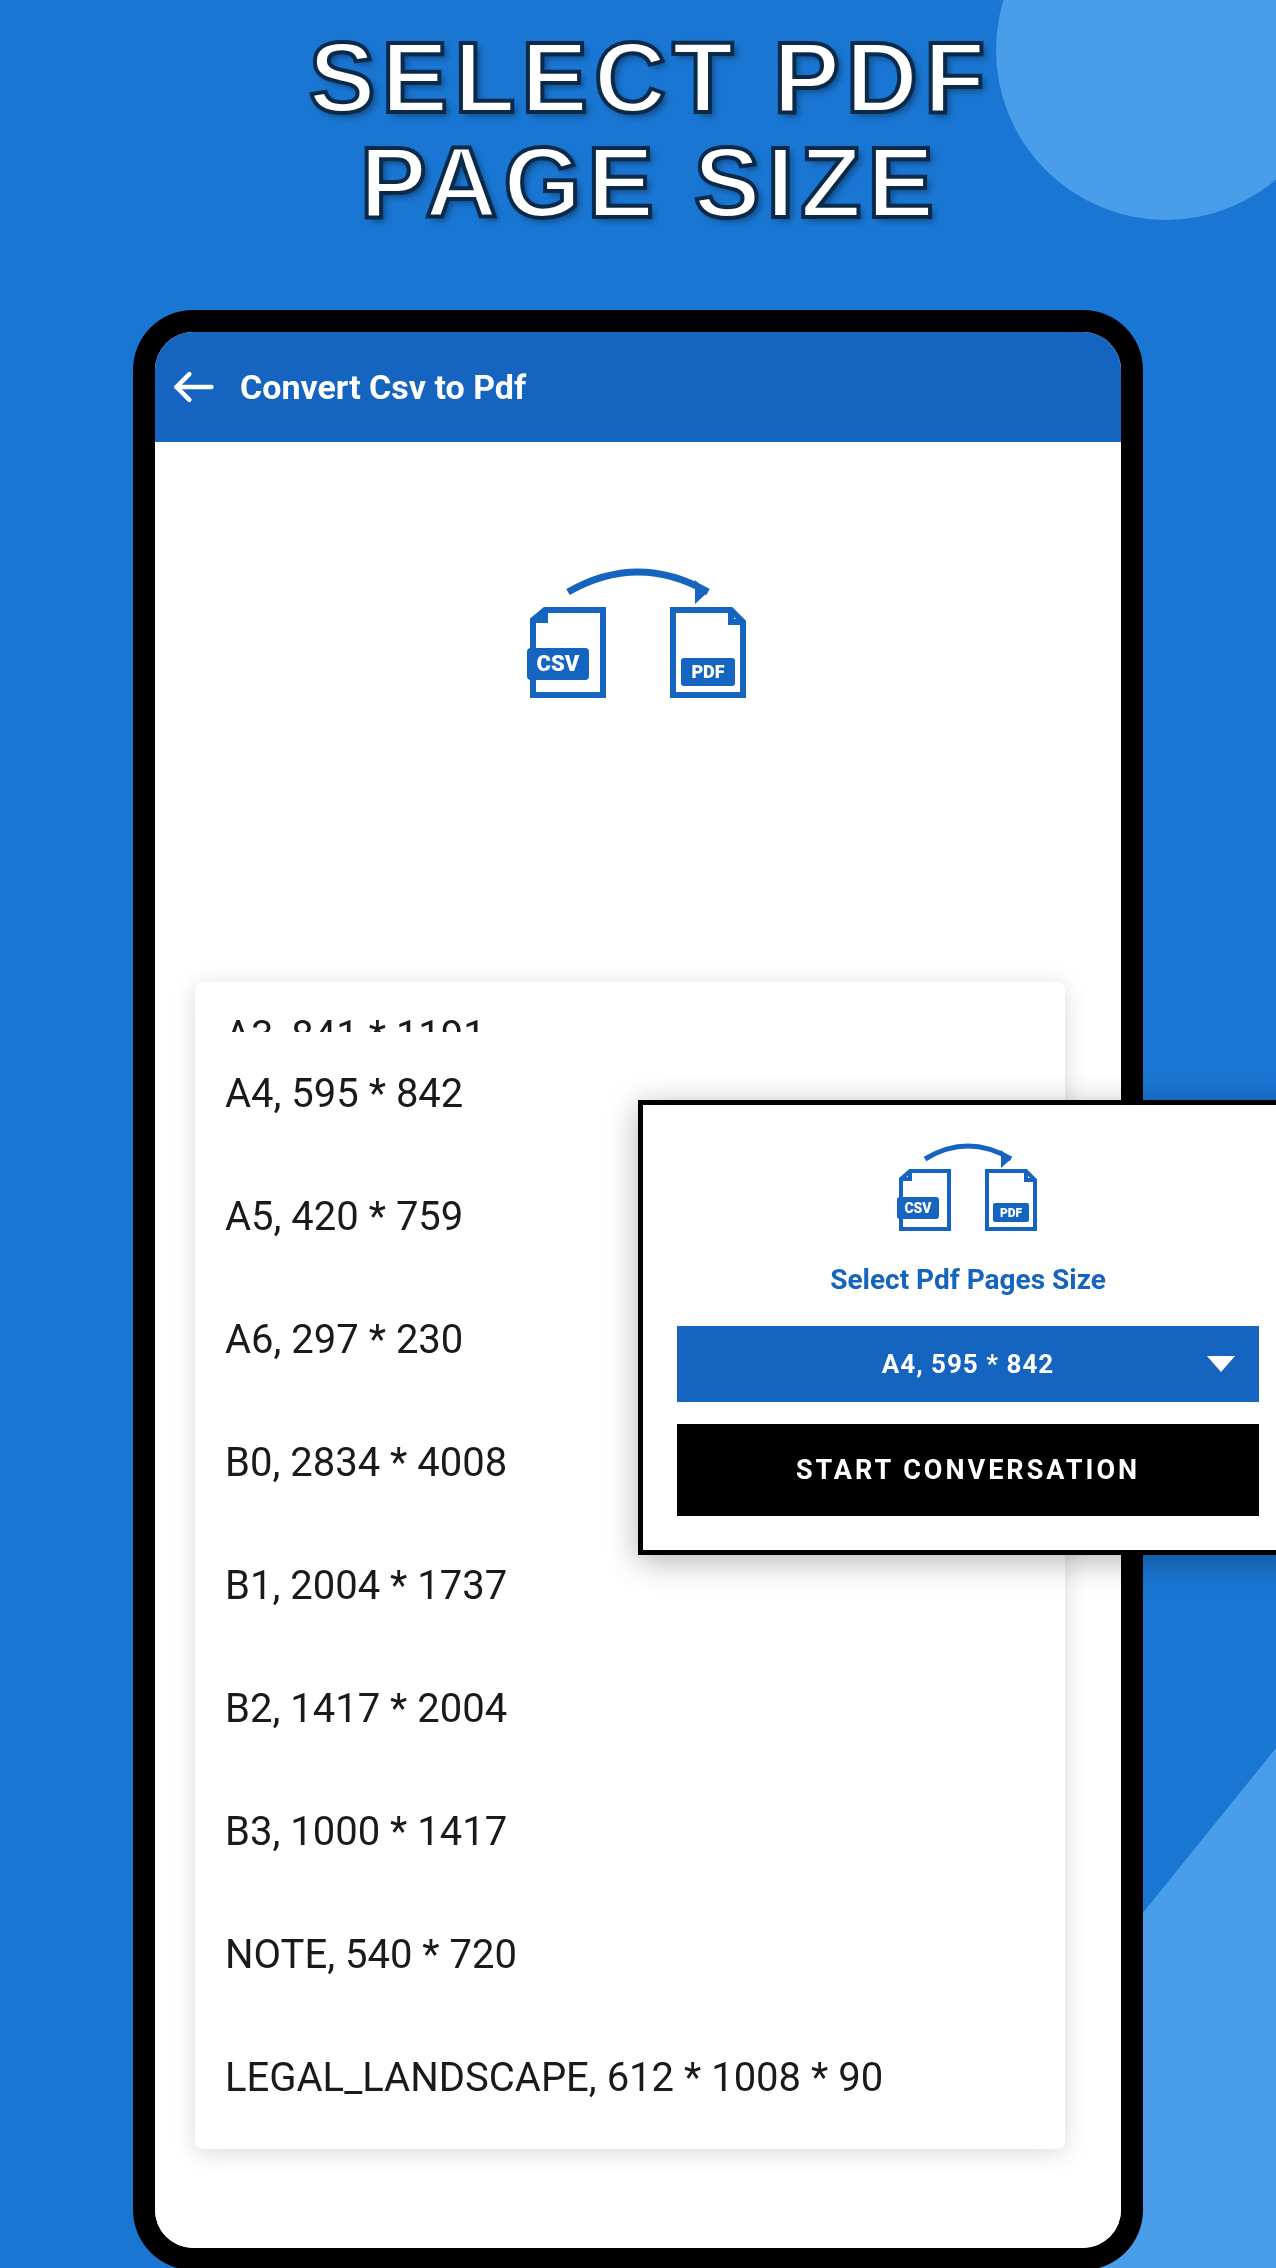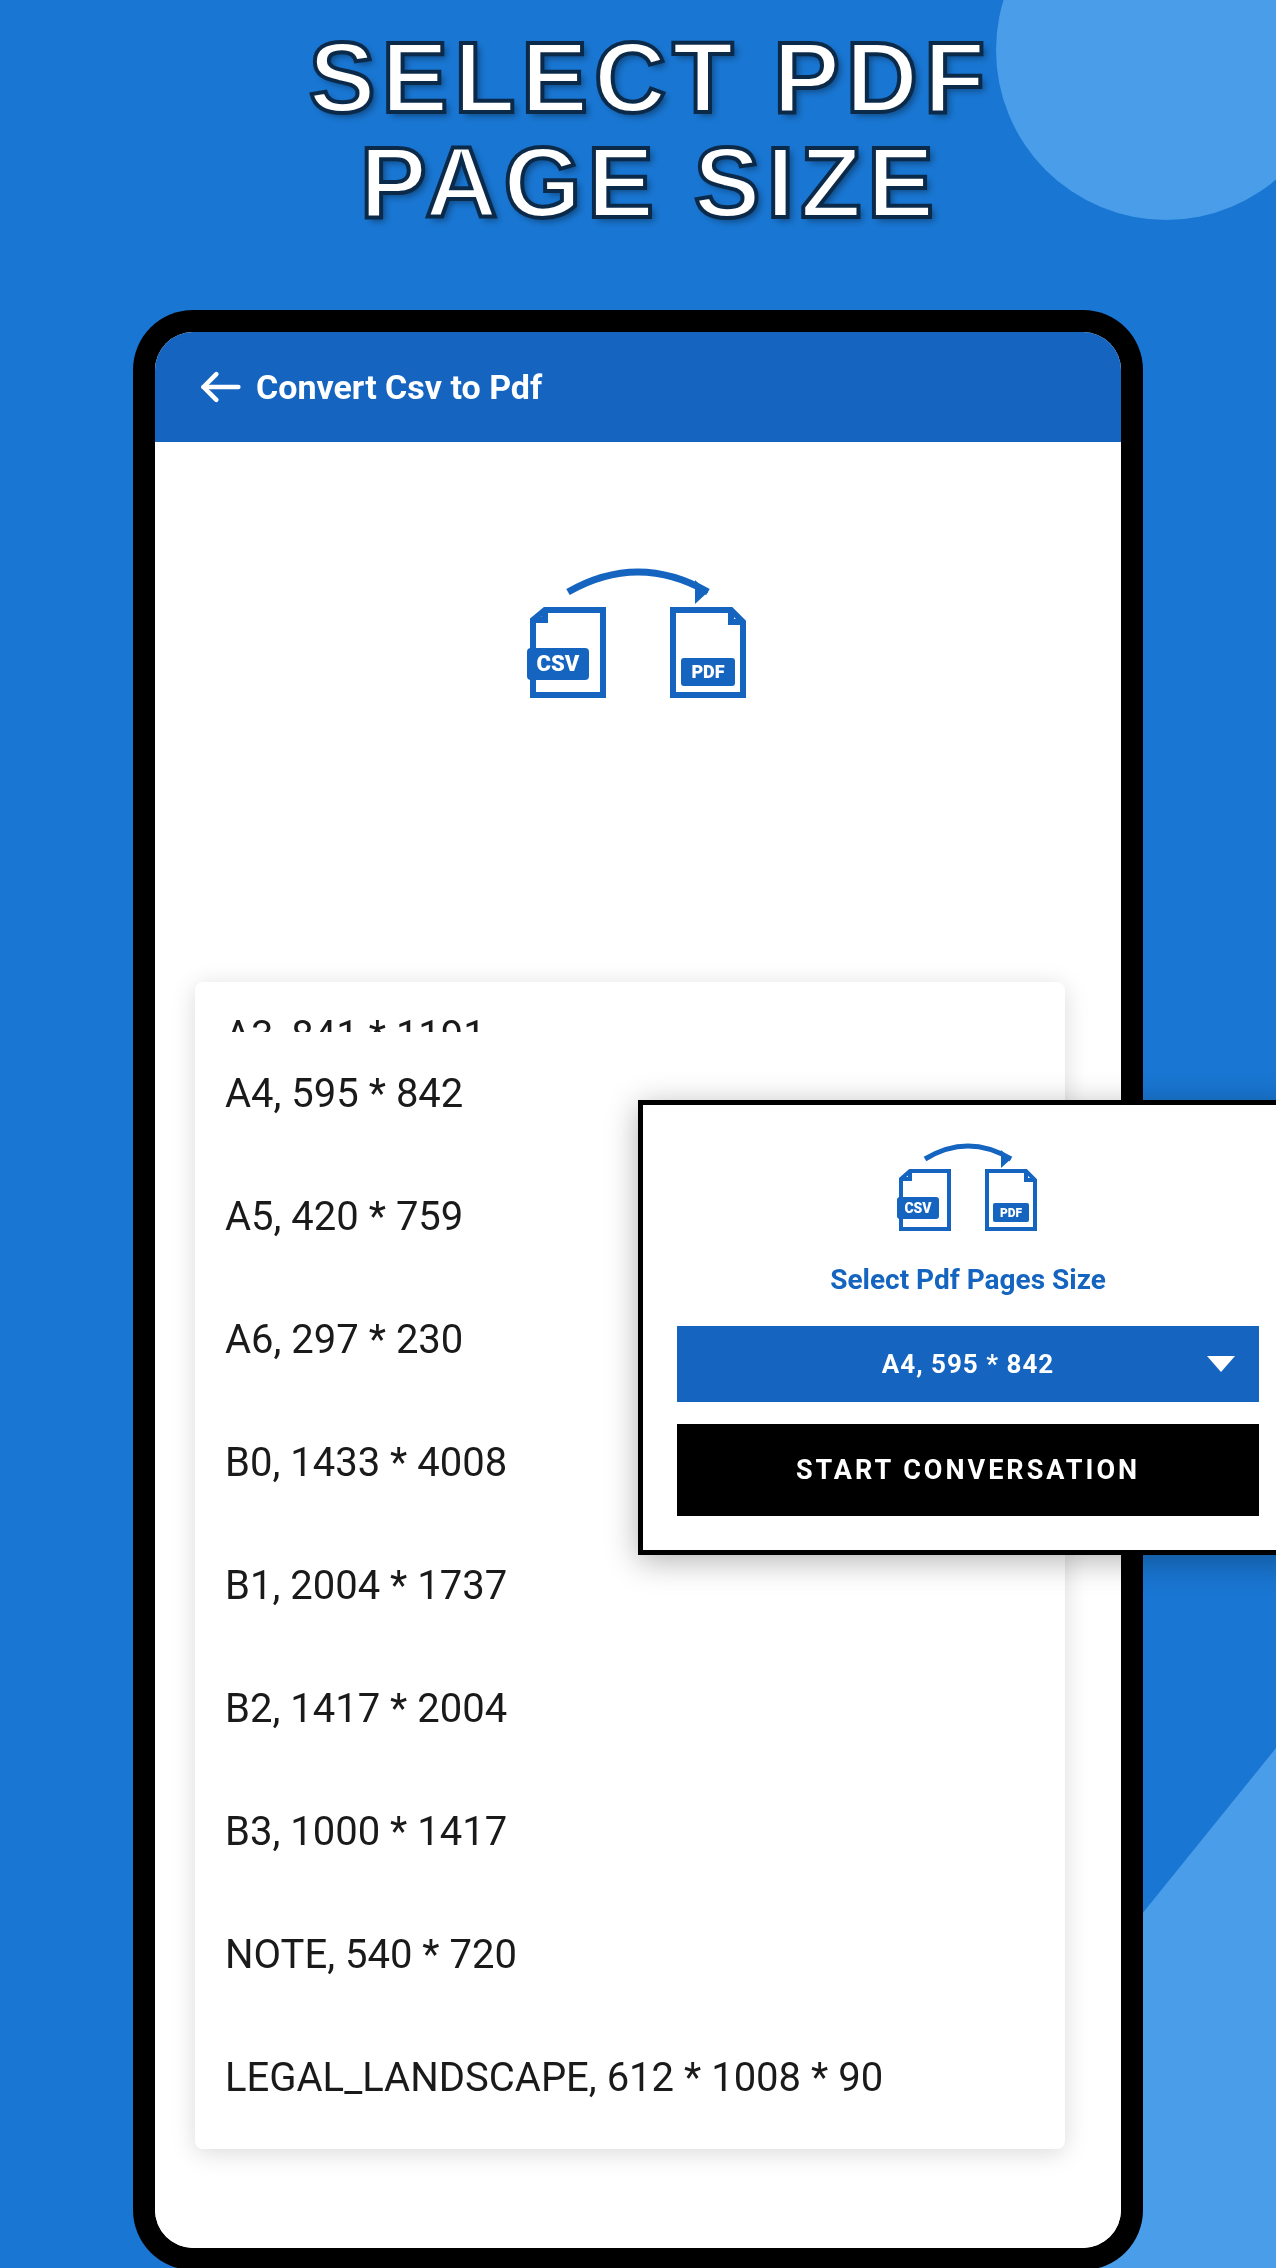--- a/index.html
+++ b/index.html
@@ -70,22 +70,22 @@
     overflow: hidden;
     display: flex;
     flex-direction: column;
   }
 
   .app-bar {
     background: #1565c0;
     height: 110px;
     display: flex;
     align-items: center;
-    padding: 0 43px;
-    gap: 14px;
+    padding: 0 16px;
+    gap: 25px;
   }
 
   .back-arrow {
     width: 44px;
     height: 44px;
     color: #fff;
     flex-shrink: 0;
   }
 
   .app-bar-title {
@@ -242,21 +242,21 @@
             <text x="35" y="68" text-anchor="middle" fill="#fff" font-size="18" font-weight="900">PDF</text>
           </g>
         </svg>
       </div>
 
       <div class="size-list">
         <div class="size-cut">A3,  841 * 1191</div>
         <div class="size-item">A4,   595 * 842</div>
         <div class="size-item">A5,   420 * 759</div>
         <div class="size-item">A6,   297 * 230</div>
-        <div class="size-item">B0,   1433 * 4008</div>
+        <div class="size-item">B0,   2834 * 4008</div>
         <div class="size-item">B1,   2004 * 1737</div>
         <div class="size-item">B2,   1417 * 2004</div>
         <div class="size-item">B3,   1000 * 1417</div>
         <div class="size-item">NOTE,   540 * 720</div>
         <div class="size-item">LEGAL_LANDSCAPE,   612 * 1008 * 90</div>
       </div>
 
     </div>
   </div>
 </div>

